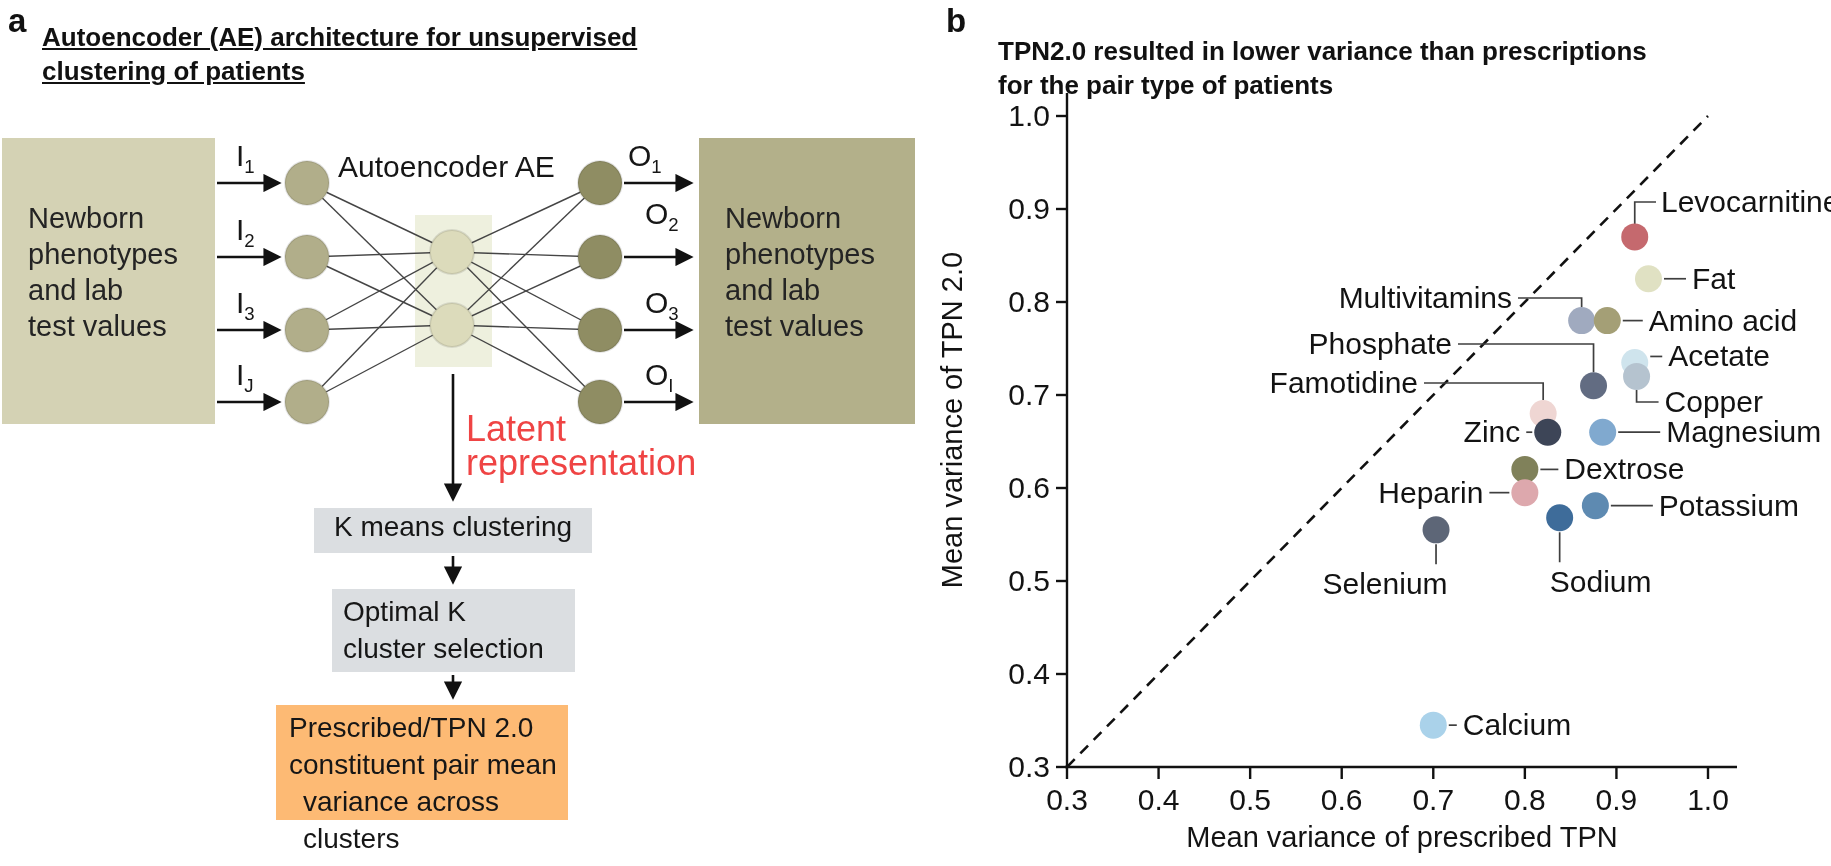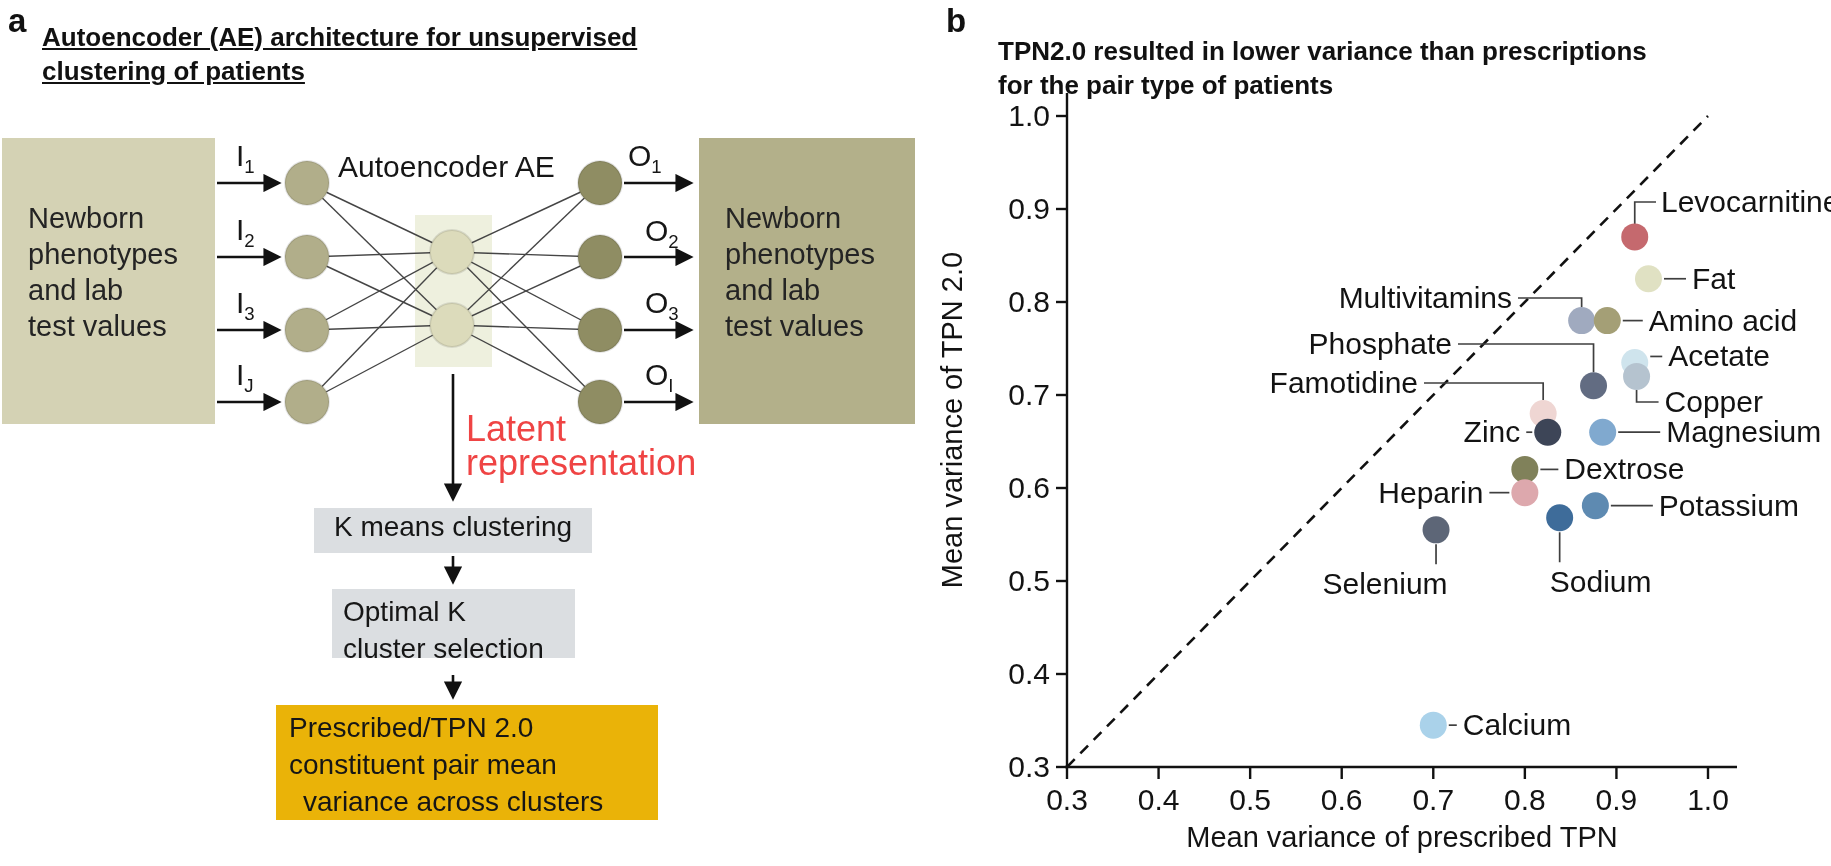--- a/index.html
+++ b/index.html
@@ -128,41 +128,41 @@
         <div>test values</div>
       </div>
     </div>
 
     <div class="iolab" style="left:236px;top:139px;"><span>I</span><sub>1</sub></div>
     <div class="iolab" style="left:236px;top:213px;"><span>I</span><sub>2</sub></div>
     <div class="iolab" style="left:236px;top:286px;"><span>I</span><sub>3</sub></div>
     <div class="iolab" style="left:236px;top:358px;"><span>I</span><sub>J</sub></div>
 
     <div class="iolab" style="left:628px;top:139px;"><span>O</span><sub>1</sub></div>
-    <div class="iolab" style="left:645px;top:214px;text-align:center;"><span>O</span><sub>2</sub></div>
+    <div class="iolab" style="left:645px;top:197px;text-align:center;"><span>O</span><sub>2</sub></div>
     <div class="iolab" style="left:645px;top:286px;"><span>O</span><sub>3</sub></div>
     <div class="iolab" style="left:645px;top:358px;"><span>O</span><sub>I</sub></div>
 
     <div class="aelab" style="left:338px;top:150px;">Autoencoder AE</div>
 
     <div class="latlab" style="left:466px;top:412px;">
       <div>Latent</div>
       <div>representation</div>
     </div>
 
     <div class="flowbox center" style="left: 314px; top: 508px; width: 278px; height: 45px; background-color: rgb(219, 222, 225);">
       <div>K means clustering</div>
     </div>
 
-    <div class="flowbox" style="left: 332px; top: 589px; width: 243px; height: 69px; padding-top: 4px; box-sizing: border-box; background-color: rgb(219, 222, 225);">
+    <div class="flowbox" style="left: 332px; top: 589px; width: 243px; height: 83px; padding-top: 4px; box-sizing: border-box; background-color: rgb(219, 222, 225);">
       <div style="margin-left:11px;">Optimal K</div>
       <div style="margin-left:11px;">cluster selection</div>
     </div>
 
-    <div class="flowbox" style="left: 276px; top: 705px; width: 382px; height: 115px; padding-top: 4px; box-sizing: border-box; background-color: #eab308;">
+    <div class="flowbox" style="left: 276px; top: 705px; width: 292px; height: 115px; padding-top: 4px; box-sizing: border-box; background-color: #fdba74;">
       <div style="margin-left:13px;">Prescribed/TPN 2.0</div>
       <div style="margin-left:13px;">constituent pair mean</div>
       <div style="margin-left:27px;">variance across clusters</div>
     </div>
   </section>
 
   <section class="abs" style="left:940px;top:0;width:891px;height:866px;">
     <div class="abs letter" style="left:6px;top:2px;">b</div>
     <div class="abs ptitle" style="left:58px;top:6px;margin-top:28px;">
       <div>TPN2.0 resulted in lower variance than prescriptions</div>

